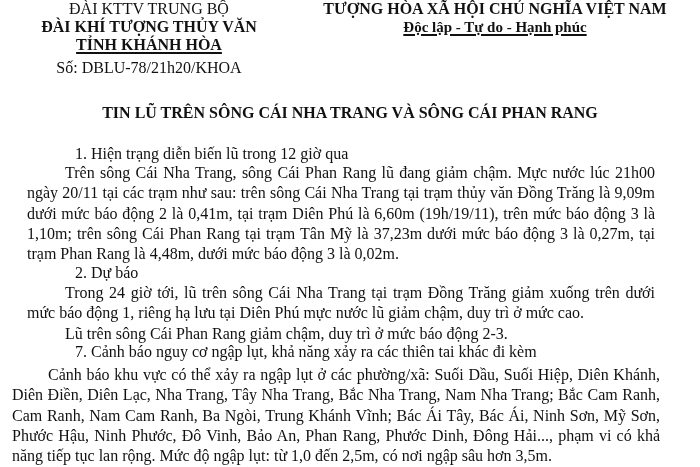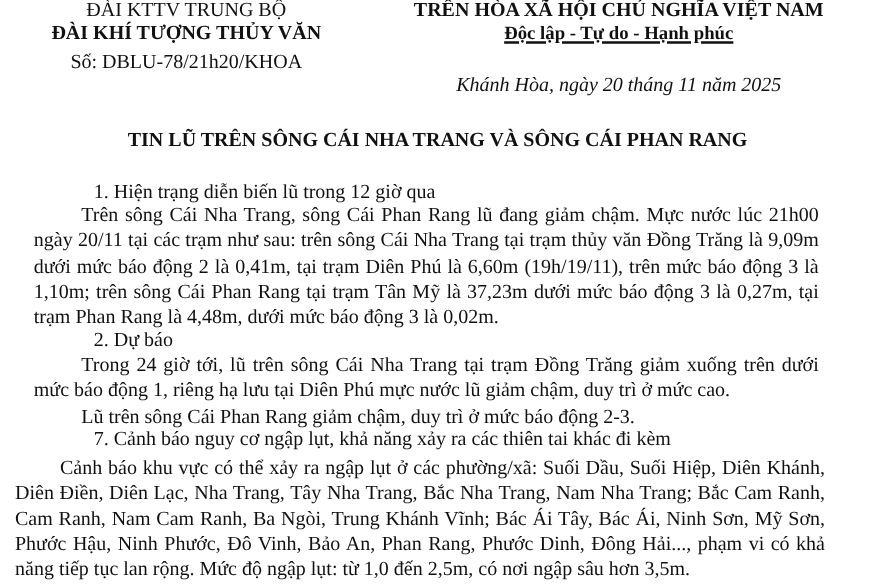--- a/index.html
+++ b/index.html
@@ -23,27 +23,27 @@
     .para2 .ind { display: inline-block; width: 36px; }
   </style>
 </head>
 <body>
 
 <div>
 
   <div class="hdr-left">
     <div class="hl" style="margin-top:0px;">ĐÀI KTTV TRUNG BỘ</div>
     <div class="hl b">ĐÀI KHÍ TƯỢNG THỦY VĂN</div>
+    <div class="hl b"><span class="u">TỈNH KHÁNH HÒA</span></div>
     <div class="hl" style="margin-top:5px;">Số: DBLU-78/21h20/KHOA</div>
   </div>
 
   <div class="hdr-right">
-    <div class="hl b">TRÊN HÒA XÃ HỘI CHỦ NGHĨA VIỆT NAM</div>
+    <div class="hl b">TƯỢNG HÒA XÃ HỘI CHỦ NGHĨA VIỆT NAM</div>
     <div class="hl b" style="font-size:15px;text-align:center;"><span class="u">Độc lập - Tự do - Hạnh phúc</span></div>
-    <div class="hl i" style="margin-top:24px;">Khánh Hòa, ngày 20 tháng 11 năm 2025</div>
   </div>
 
   <div class="title">TIN LŨ TRÊN SÔNG CÁI NHA TRANG VÀ SÔNG CÁI PHAN RANG</div>
 
   <div class="abs sec" style="left:75px; top:145px;">1. Hiện trạng diễn biến lũ trong 12 giờ qua</div>
   <div class="para" style="top:163px;"><span class="ind"></span><span>Trên sông Cái Nha Trang, sông Cái Phan Rang lũ đang giảm chậm. Mực nước lúc 21h00 ngày 20/11 tại các trạm như sau: trên sông Cái Nha Trang tại trạm thủy văn Đồng Trăng là 9,09m dưới mức báo động 2 là 0,41m, tại trạm Diên Phú là 6,60m (19h/19/11), trên mức báo động 3 là 1,10m; trên sông Cái Phan Rang tại trạm Tân Mỹ là 37,23m dưới mức báo động 3 là 0,27m, tại trạm Phan Rang là 4,48m, dưới mức báo động 3 là 0,02m.</span></div>
 
   <div class="abs sec" style="left:75px; top:264px;">2. Dự báo</div>
   <div class="para" style="top:283px;"><span class="ind"></span><span>Trong 24 giờ tới, lũ trên sông Cái Nha Trang tại trạm Đồng Trăng giảm xuống trên dưới mức báo động 1, riêng hạ lưu tại Diên Phú mực nước lũ giảm chậm, duy trì ở mức cao.</span></div>
   <div class="para" style="top:324px;"><span class="ind"></span><span>Lũ trên sông Cái Phan Rang giảm chậm, duy trì ở mức báo động 2-3.</span></div>

